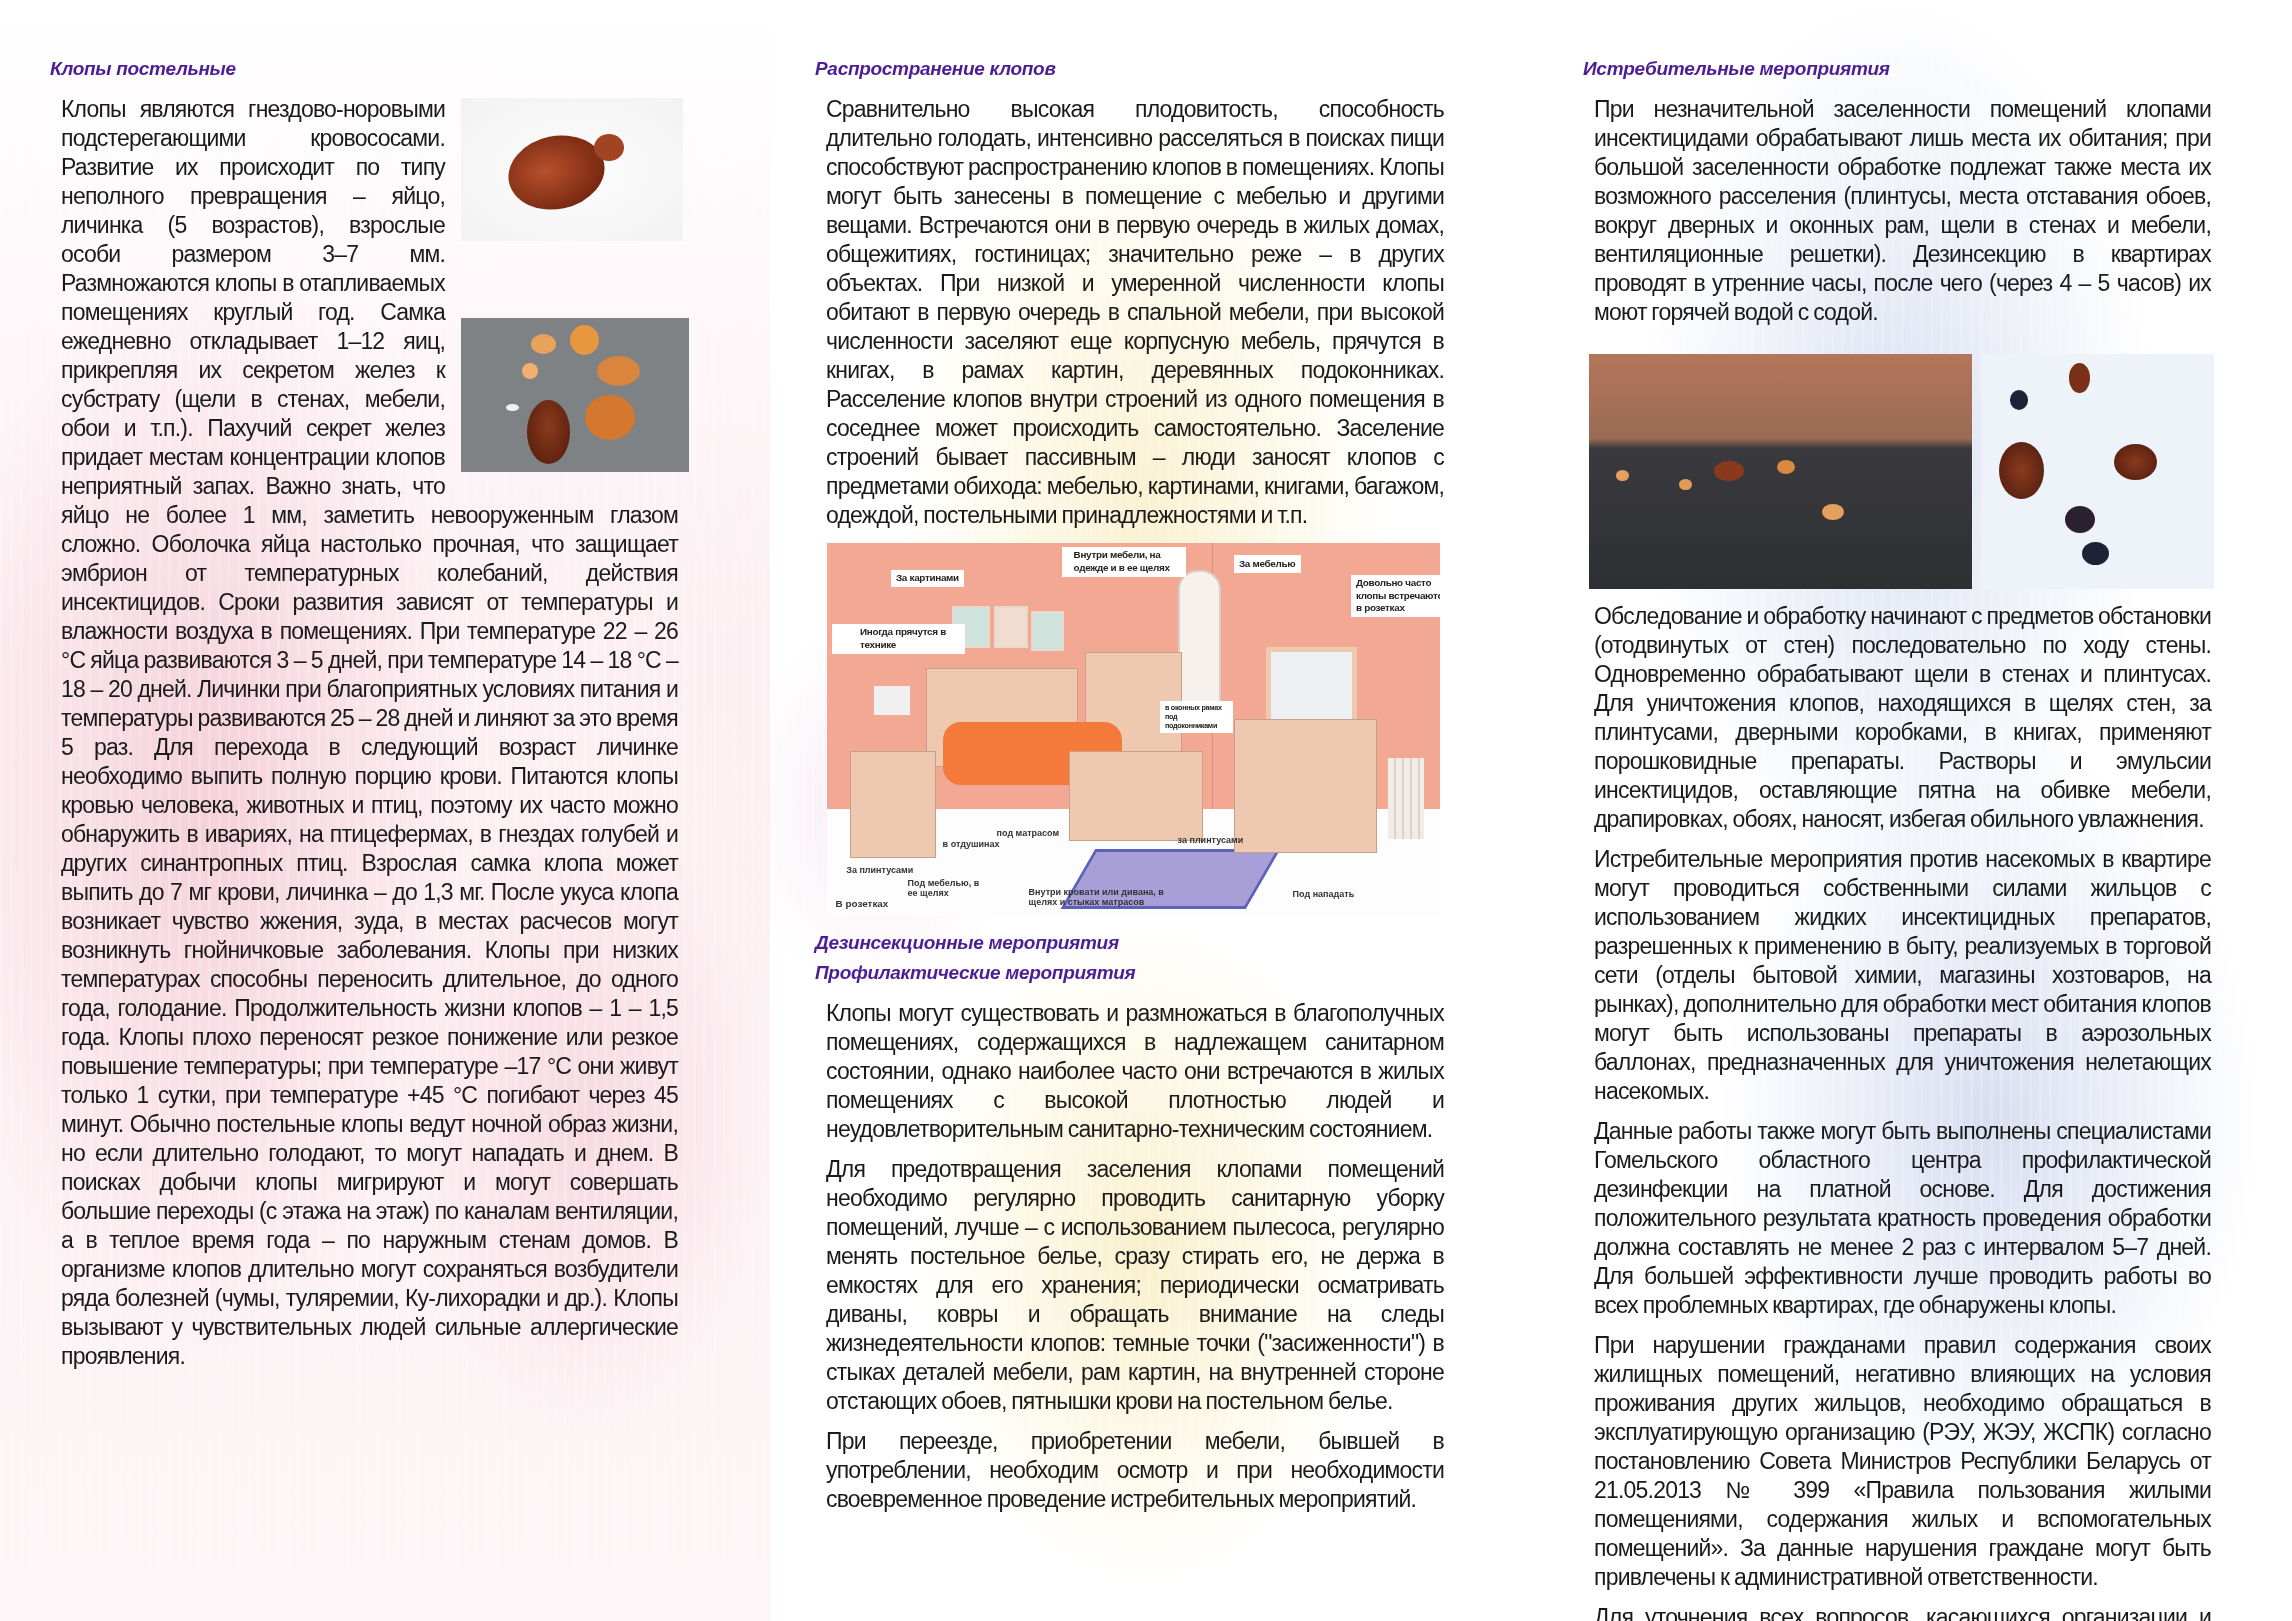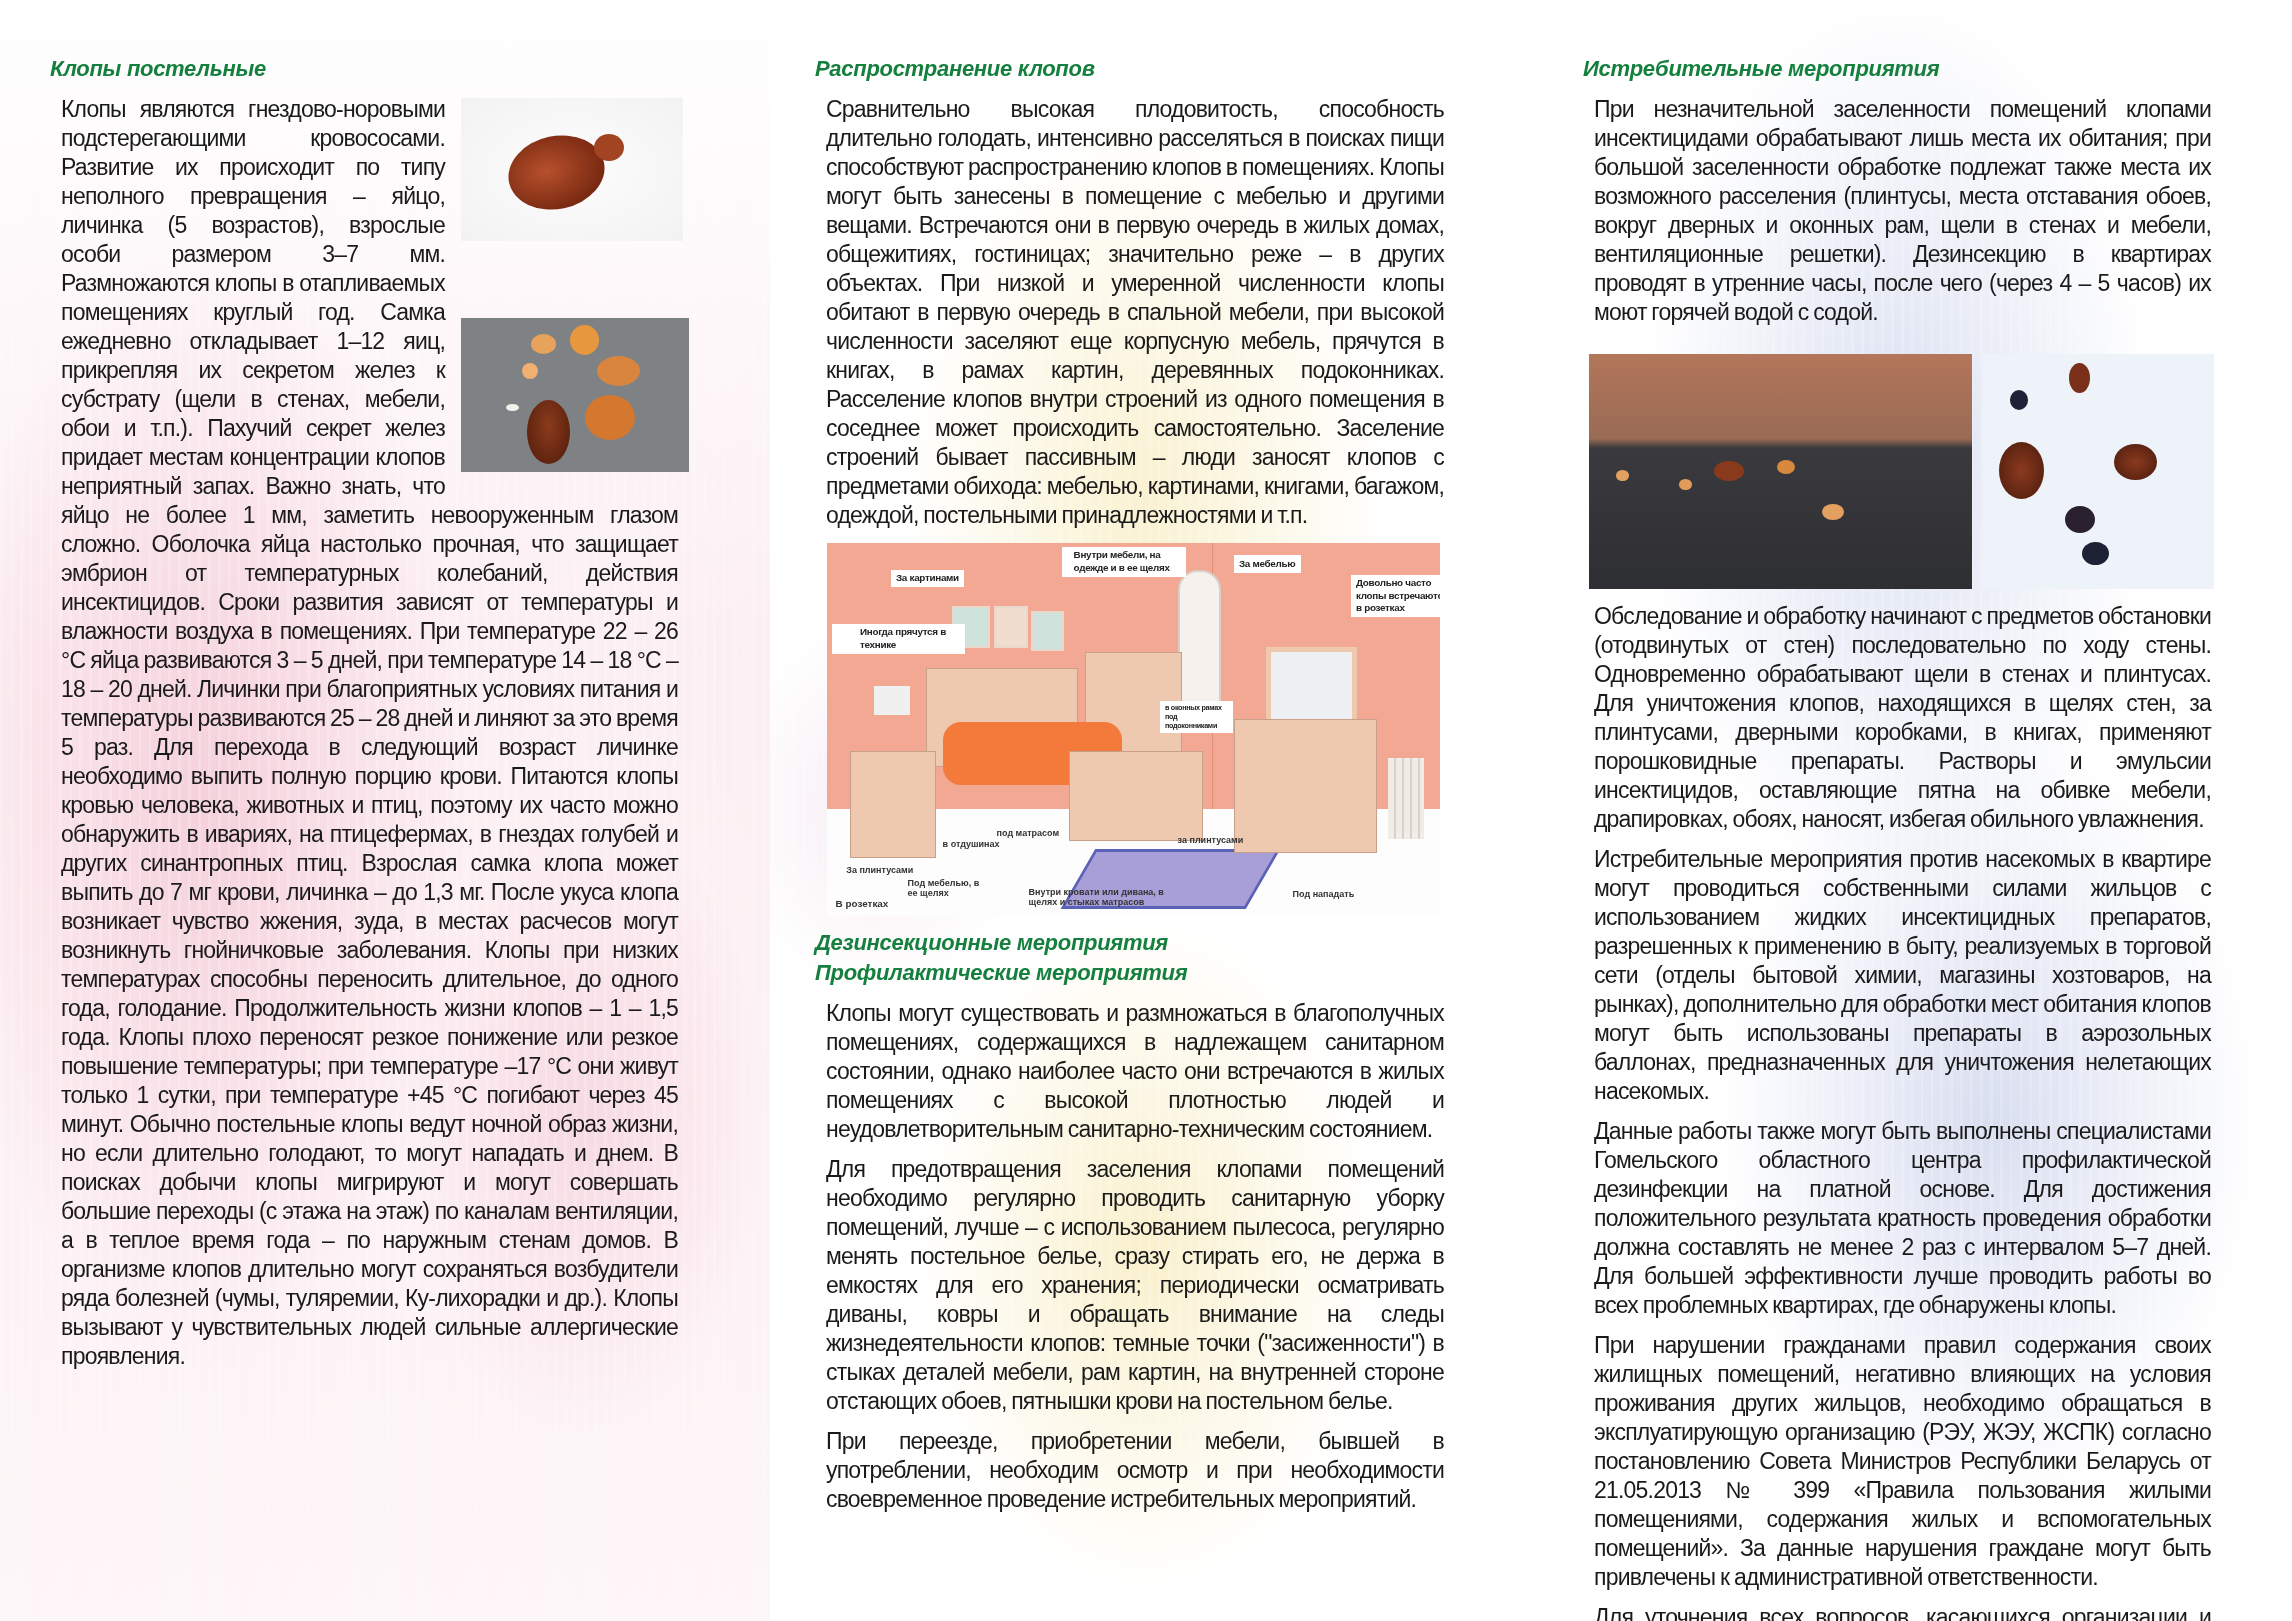--- a/index.html
+++ b/index.html
@@ -36,21 +36,21 @@
     background: repeating-linear-gradient(90deg, rgba(255,255,255,0.18) 0 2.7px, rgba(255,255,255,0) 2.7px 9.9px);
   }
 
   .col { position: absolute; }
   .col-1 { left: 50px; top: 54px; width: 639px; }
   .col-2 { left: 815px; top: 54px; width: 640px; }
   .col-3 { left: 1583px; top: 54px; width: 639px; }
 
   h2 {
     margin: 0; font-style: italic; font-weight: bold;
-    color: #15803d; font-size: 22px; line-height: 30px;
+    color: #4c1d95; font-size: 19px; line-height: 30px;
     letter-spacing: -0.3px;
   }
   p {
     margin: 11px; text-align: justify; font-size: 23px; line-height: 29px;
     letter-spacing: -0.8px; word-spacing: -0.9px;
   }
   .float-right { float: right; margin-left: 16px; }
 
   .photo { position: relative; overflow: hidden; }
   .photo-bedbug-adult { width: 222px; height: 143px; margin-top: 14.3px; margin-bottom: 77px;

